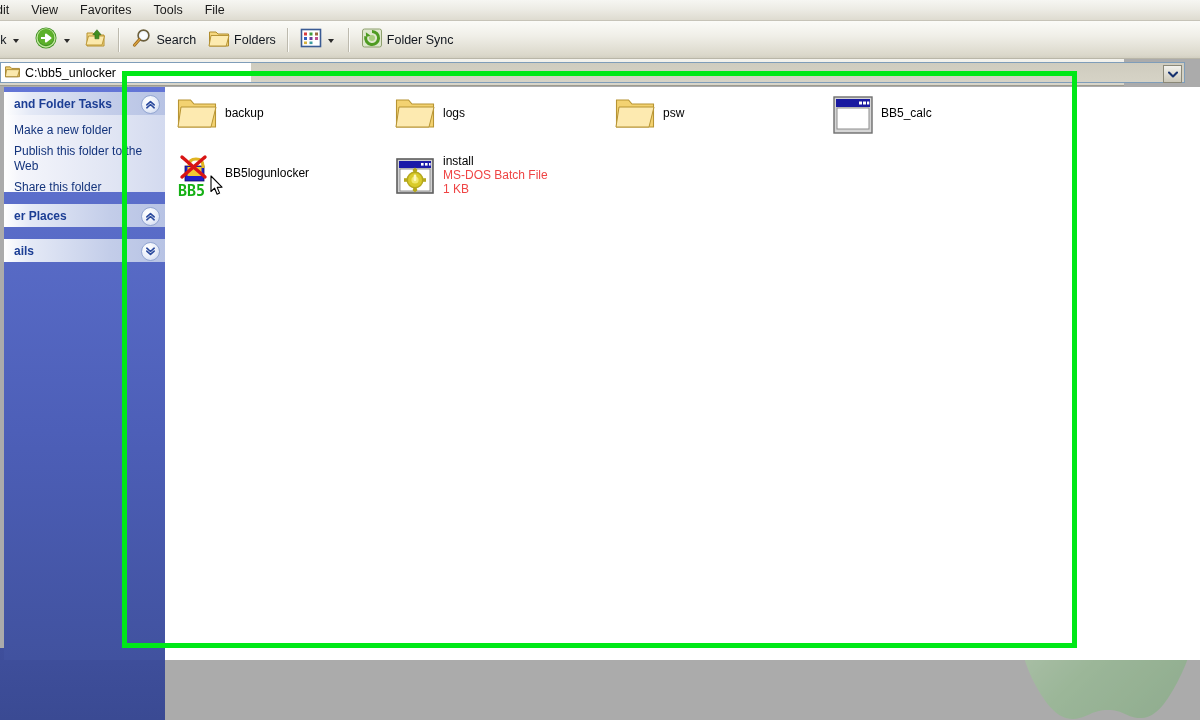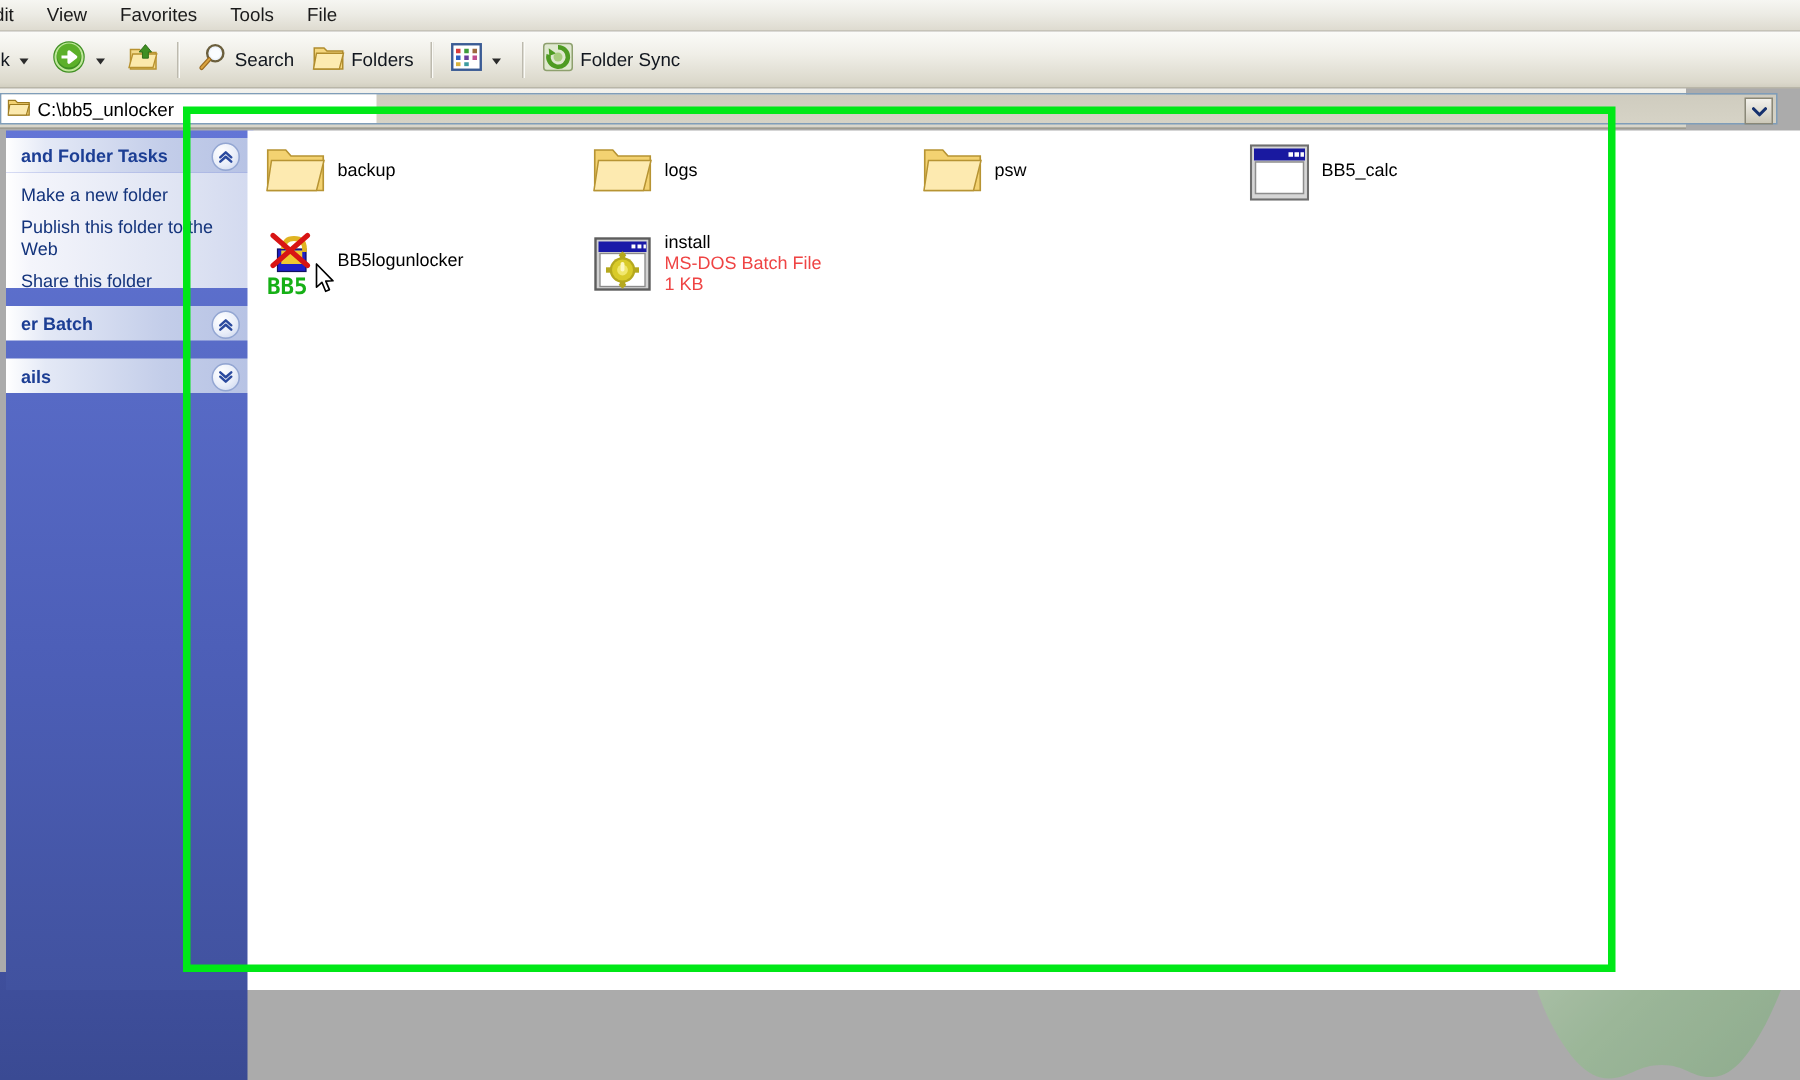--- a/index.html
+++ b/index.html
@@ -439,21 +439,21 @@
         </div>
         <div class="panel-body" style="height:77px;">
           <div class="panel-link">Make a new folder</div>
           <div class="panel-link">Publish this folder to the Web</div>
           <div class="panel-link">Share this folder</div>
         </div>
       </div>
 
       <div class="panel" style="margin-top:10px;">
         <div class="panel-header">
-          <span class="panel-header-title">er Batch</span>
+          <span class="panel-header-title">er Places</span>
           <span class="panel-expander">
             <svg width="11" height="11" viewBox="0 0 12 12">
               <path d="M2 6.4 L6 2.8 L10 6.4" fill="none" stroke="#2b4a9e" stroke-width="1.8" stroke-linecap="round" stroke-linejoin="round"></path>
               <path d="M2 9.6 L6 6 L10 9.6" fill="none" stroke="#2b4a9e" stroke-width="1.8" stroke-linecap="round" stroke-linejoin="round"></path>
             </svg>
           </span>
         </div>
       </div>
 
       <div class="panel" style="margin-top:10px;">

